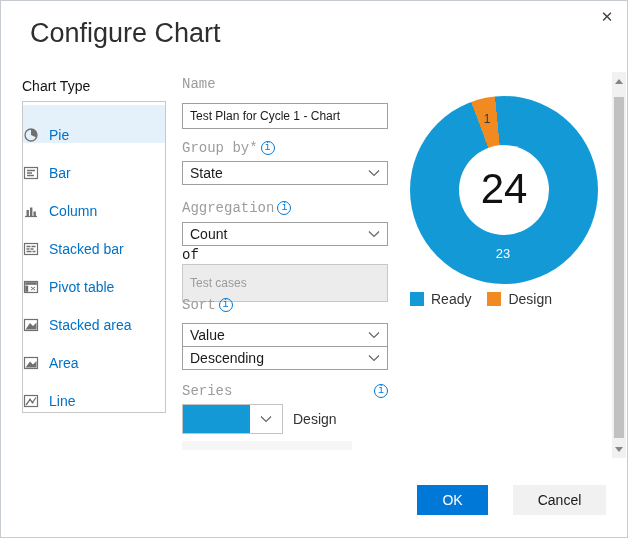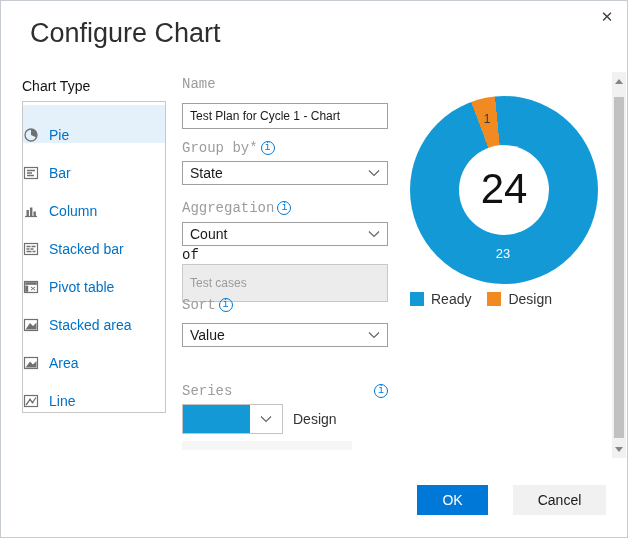--- a/index.html
+++ b/index.html
@@ -204,20 +204,28 @@
     <span class="info-i">i</span>
   </div>
   <div class="abs select" style="top:323px">
     <span>Value</span>
     <span class="chev">
       <svg width="12" height="8" viewBox="0 0 12 8">
           <path d="M1 1.5 L6 6.5 L11 1.5" fill="none" stroke="#666" stroke-width="1.2"></path>
         </svg>
     </span>
   </div>
+  <div class="abs select" style="top:346px">
+    <span>Descending</span>
+    <span class="chev">
+      <svg width="12" height="8" viewBox="0 0 12 8">
+          <path d="M1 1.5 L6 6.5 L11 1.5" fill="none" stroke="#666" stroke-width="1.2"></path>
+        </svg>
+    </span>
+  </div>
 
   <div class="abs f-label series-head" style="top:383px">
     <span>Series</span>
     <span class="info-i">i</span>
   </div>
   <div class="abs swatch-dd">
     <span class="swatch-fill" style="background-color: rgb(19, 153, 213);"></span>
     <span class="swatch-chev">
       <svg width="12" height="8" viewBox="0 0 12 8">
           <path d="M1 1.5 L6 6.5 L11 1.5" fill="none" stroke="#666" stroke-width="1.2"></path>

